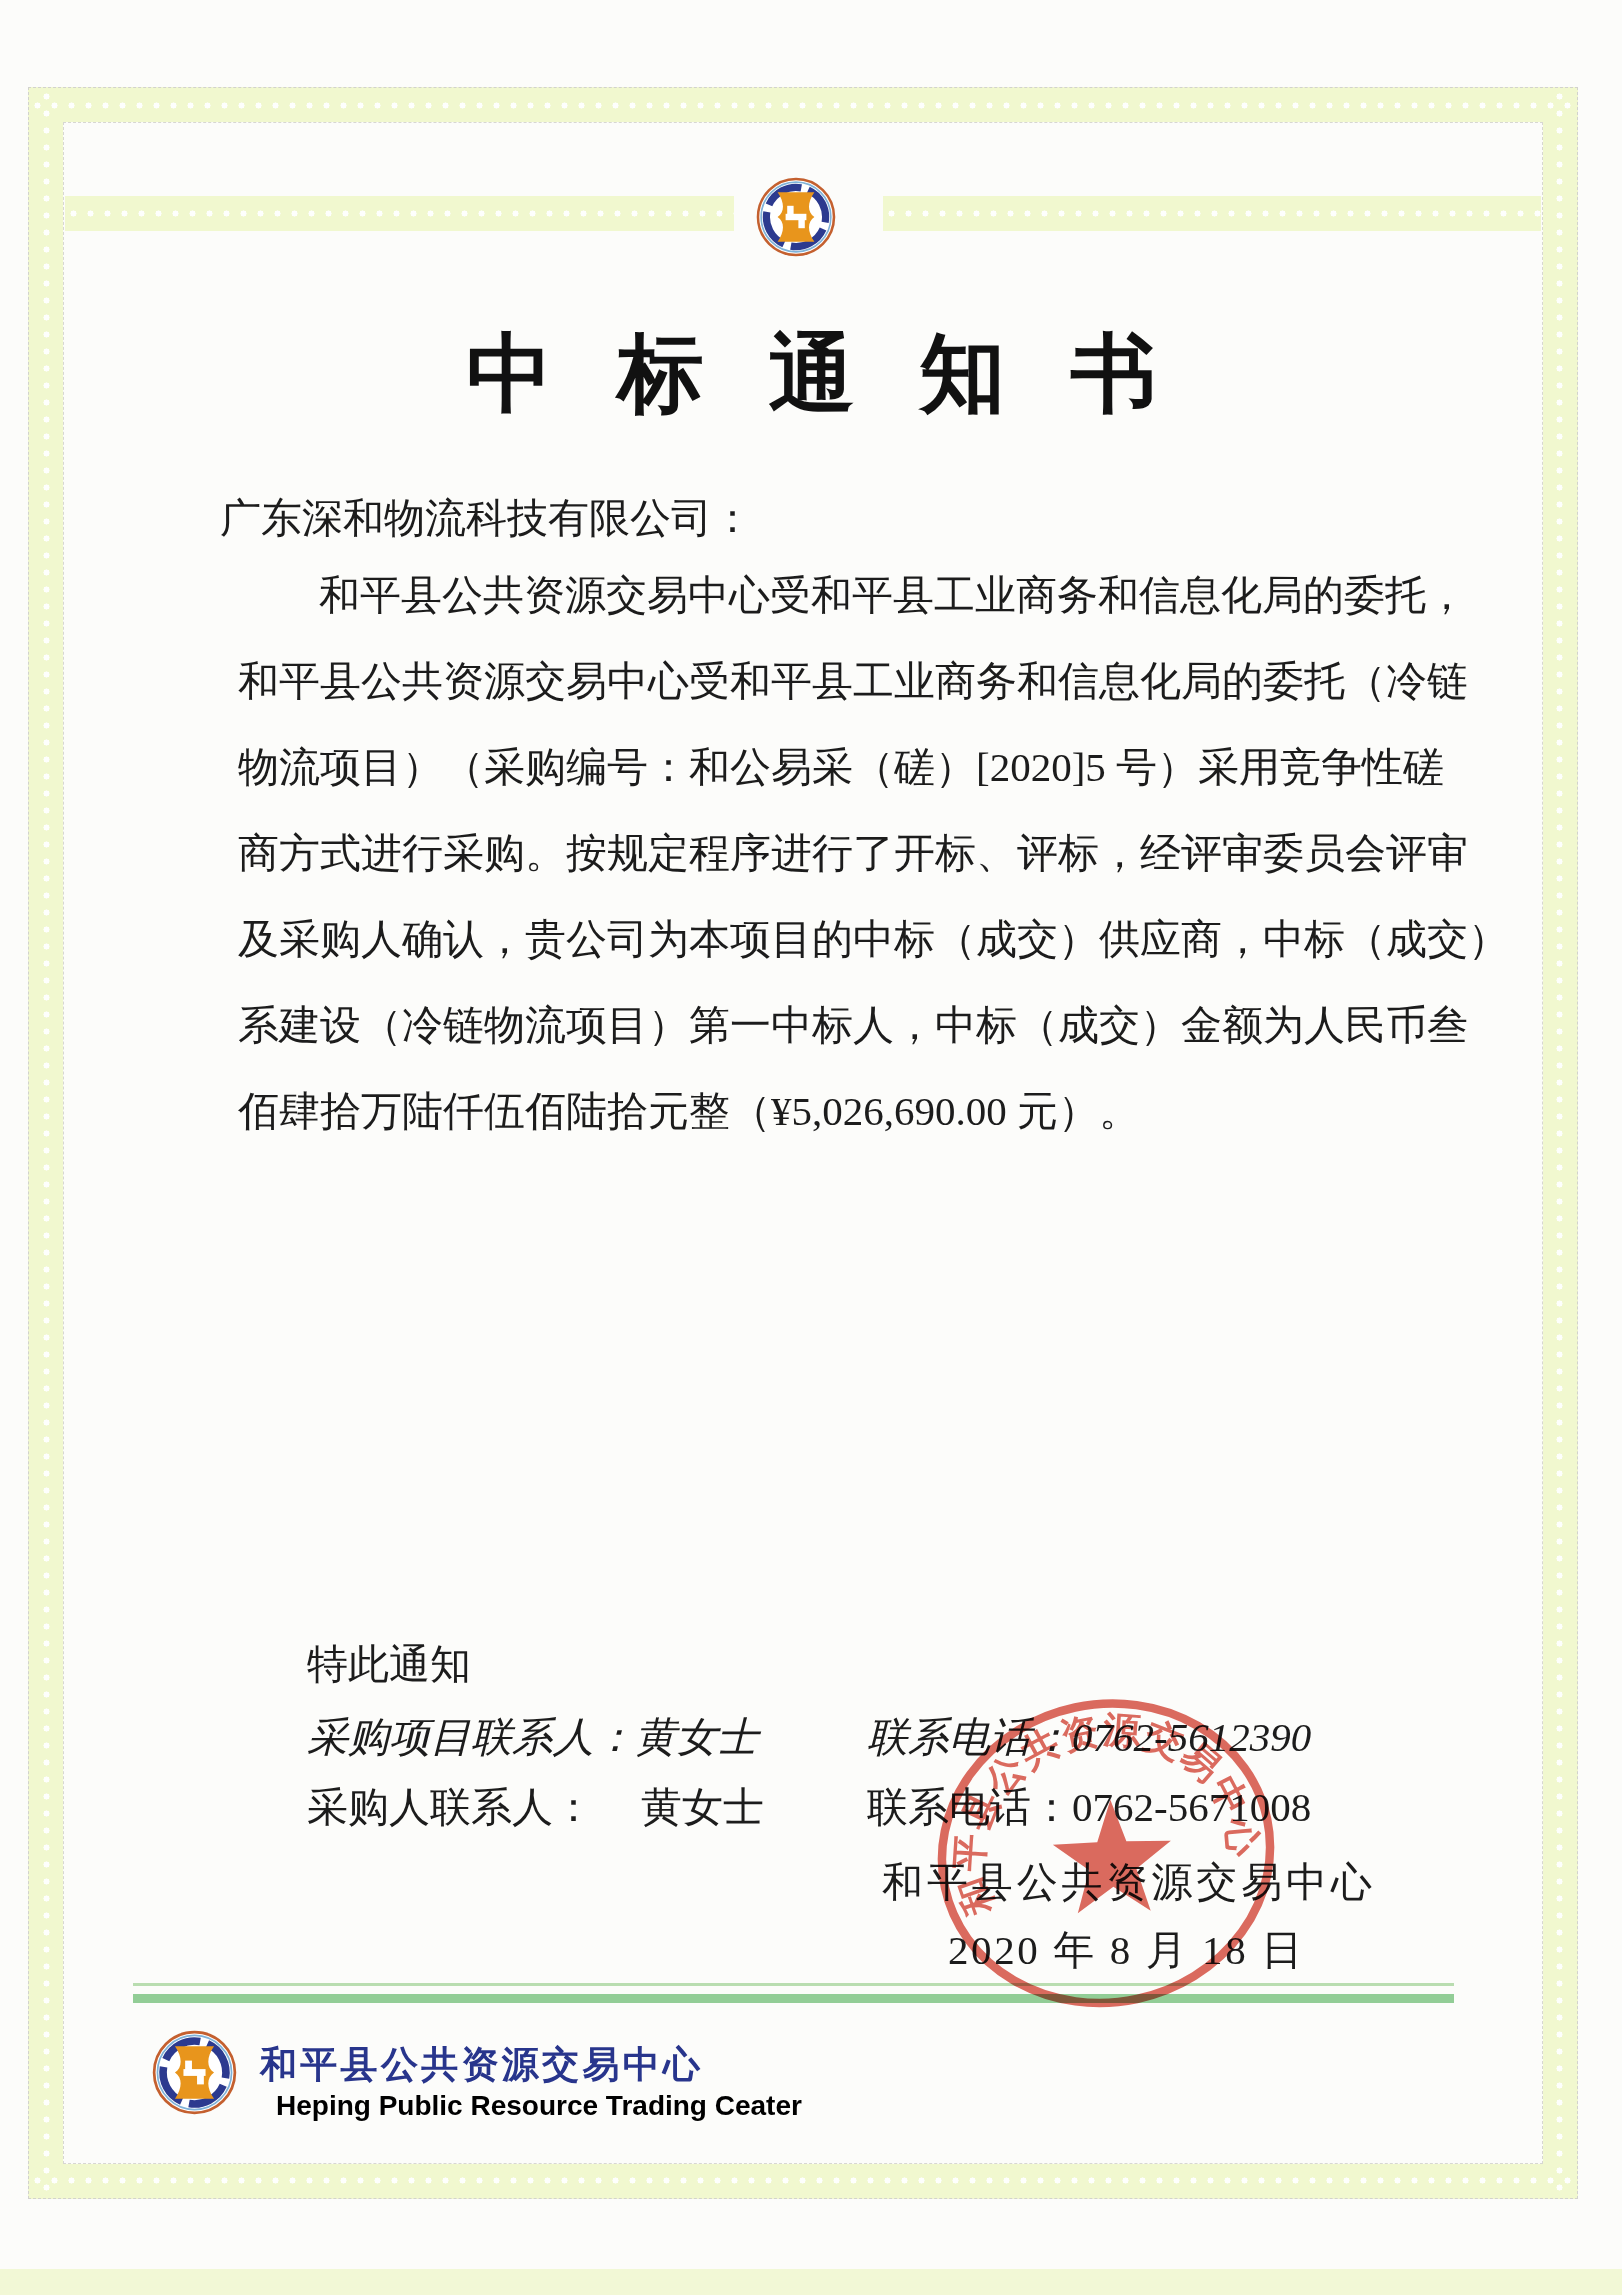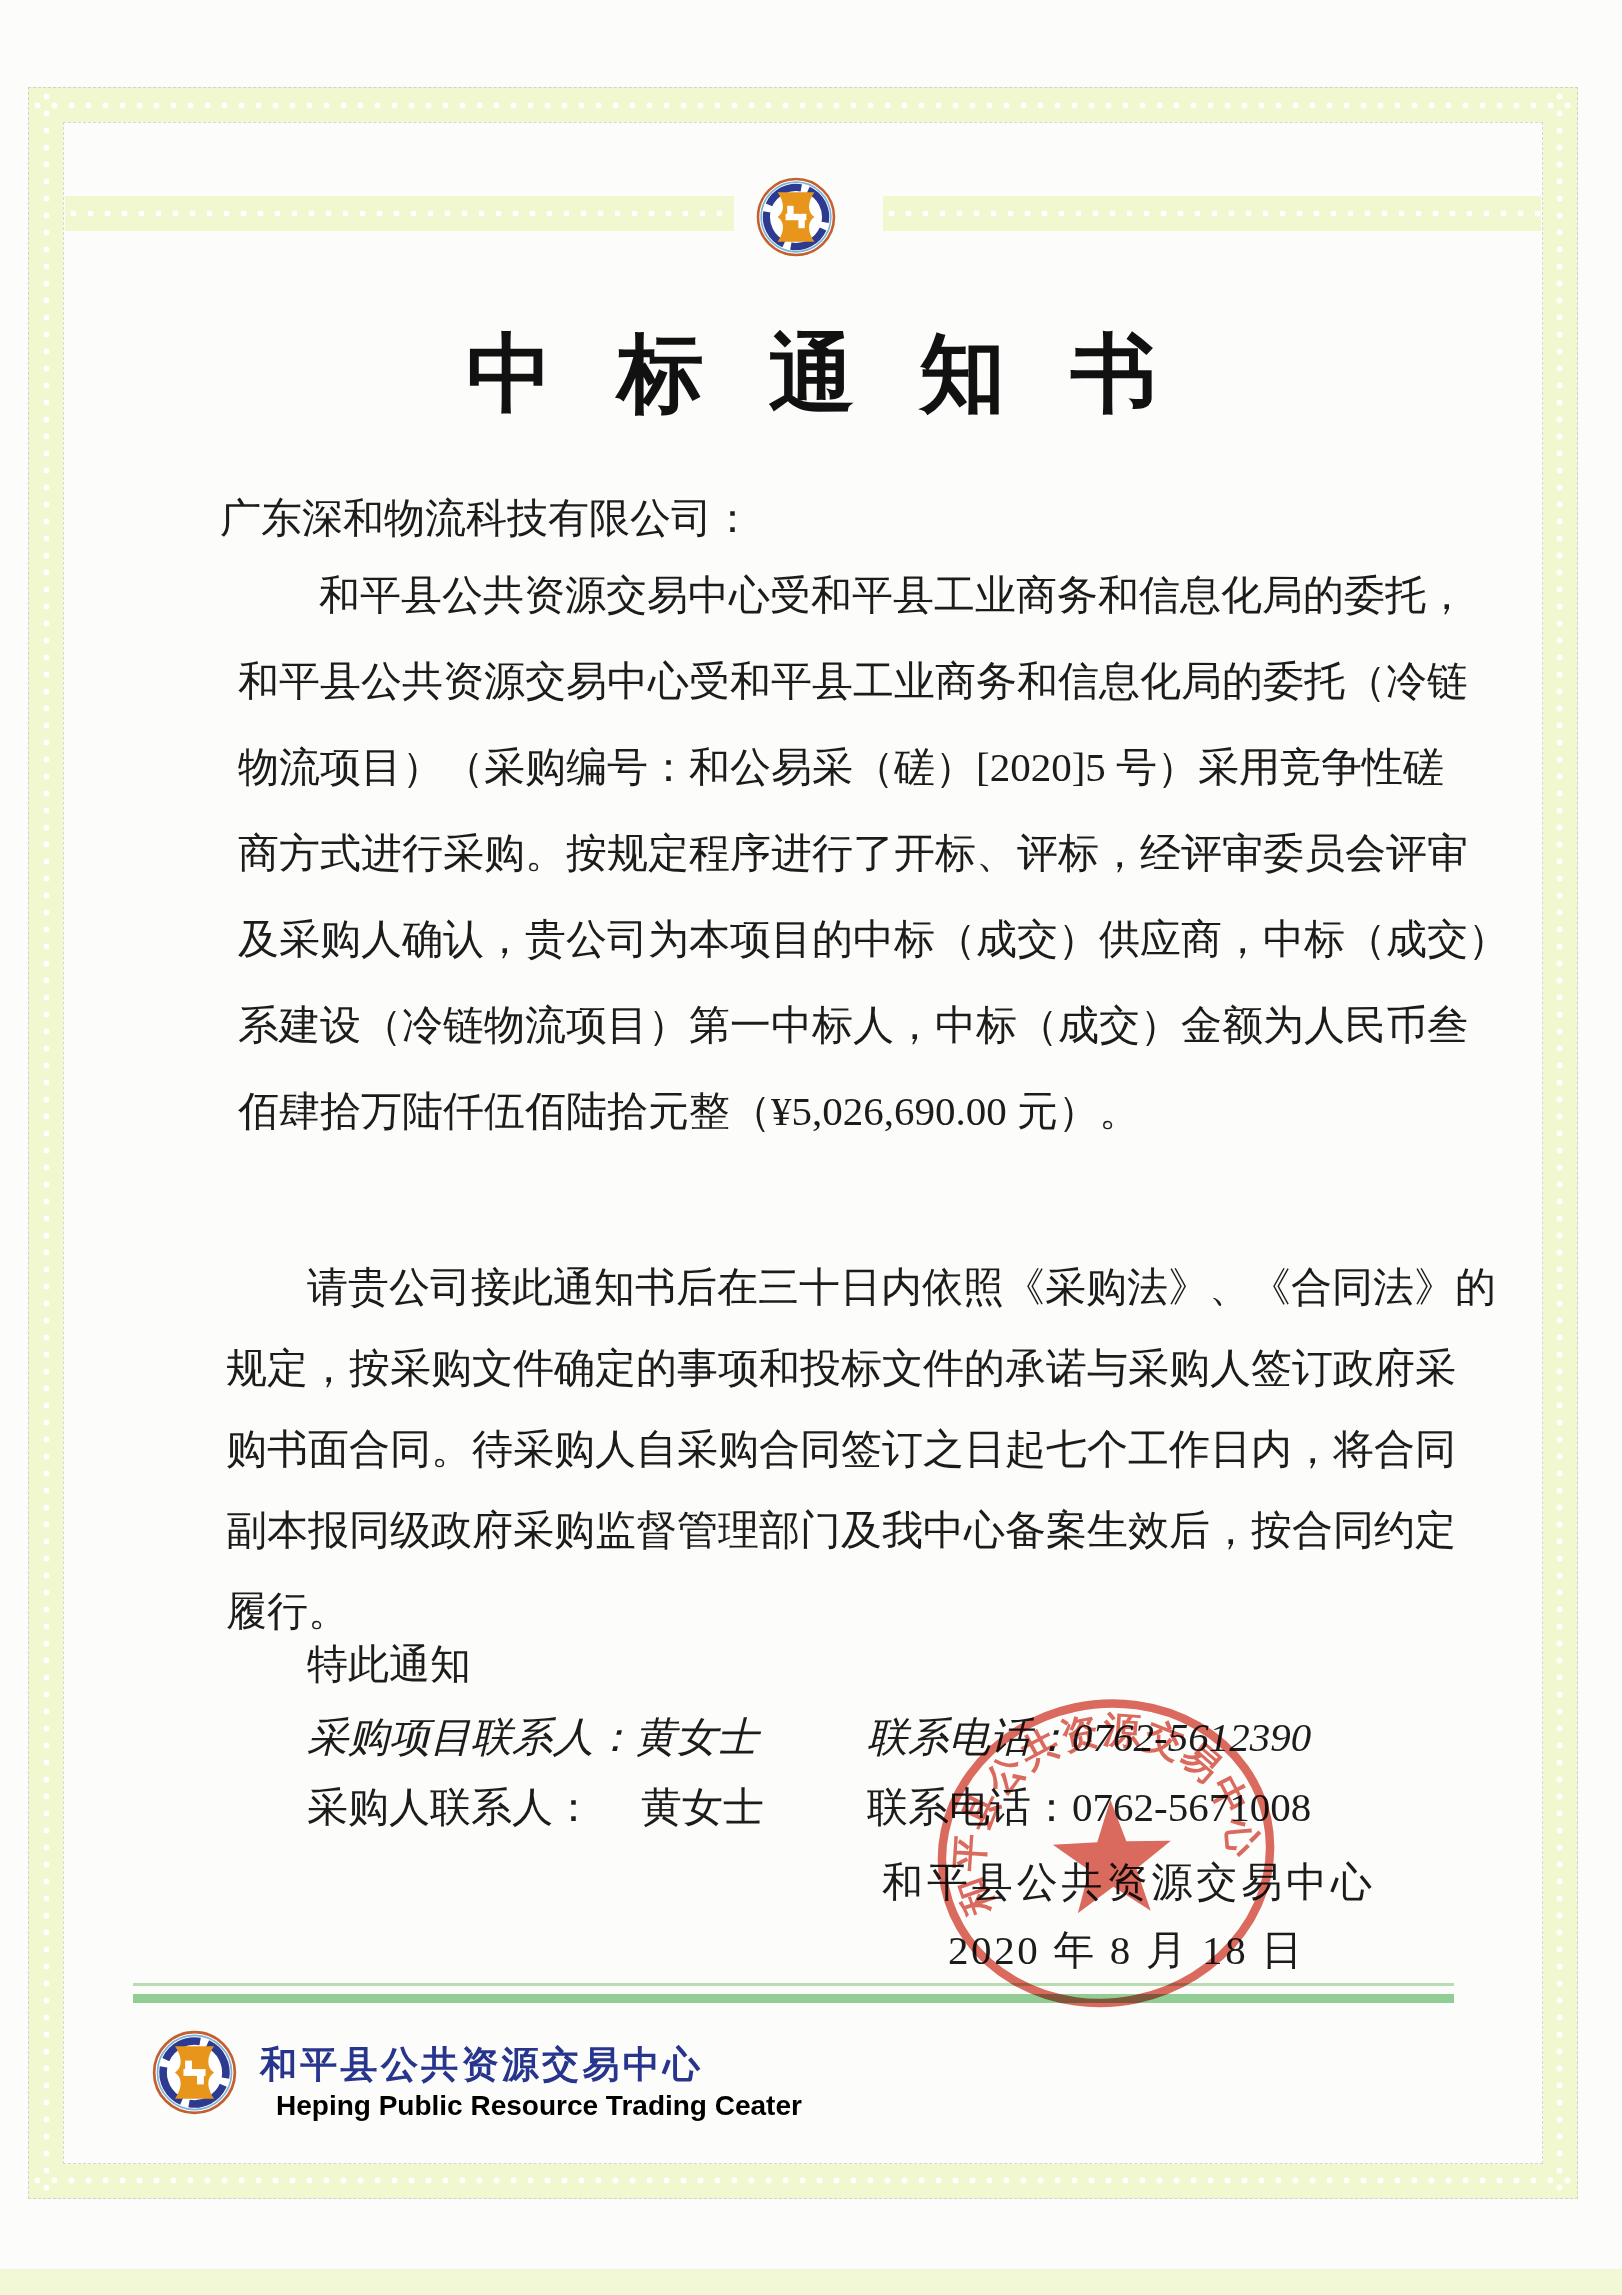--- a/index.html
+++ b/index.html
@@ -132,27 +132,20 @@
   <div class="para" id="para1">
     <span class="line indent">和平县公共资源交易中心受和平县工业商务和信息化局的委托，</span>
     <span class="line">和平县公共资源交易中心受和平县工业商务和信息化局的委托（冷链</span>
     <span class="line">物流项目）（采购编号：和公易采（磋）[2020]5 号）采用竞争性磋</span>
     <span class="line">商方式进行采购。按规定程序进行了开标、评标，经评审委员会评审</span>
     <span class="line">及采购人确认，贵公司为本项目的中标（成交）供应商，中标（成交）</span>
     <span class="line">系建设（冷链物流项目）第一中标人，中标（成交）金额为人民币叁</span>
     <span class="line">佰肆拾万陆仟伍佰陆拾元整（¥5,026,690.00 元）。</span>
   </div>
 
-  <div class="para" id="para2">
-    <span class="line indent">请贵公司接此通知书后在三十日内依照《采购法》、《合同法》的</span>
-    <span class="line">规定，按采购文件确定的事项和投标文件的承诺与采购人签订政府采</span>
-    <span class="line">购书面合同。待采购人自采购合同签订之日起七个工作日内，将合同</span>
-    <span class="line">副本报同级政府采购监督管理部门及我中心备案生效后，按合同约定</span>
-    <span class="line">履行。</span>
-  </div>
 
   <div class="notice">特此通知</div>
 
   <div class="contact-row" id="contact1">
     <span>采购项目联系人：</span><span>黄女士</span>
     <span class="c-phone"><span>联系电话：</span><span>0762-5612390</span></span>
   </div>
   <div class="contact-row" id="contact2">
     <span>采购人联系人：</span><span class="c-name2">黄女士</span>
     <span class="c-phone"><span>联系电话：</span><span>0762-5671008</span></span>

